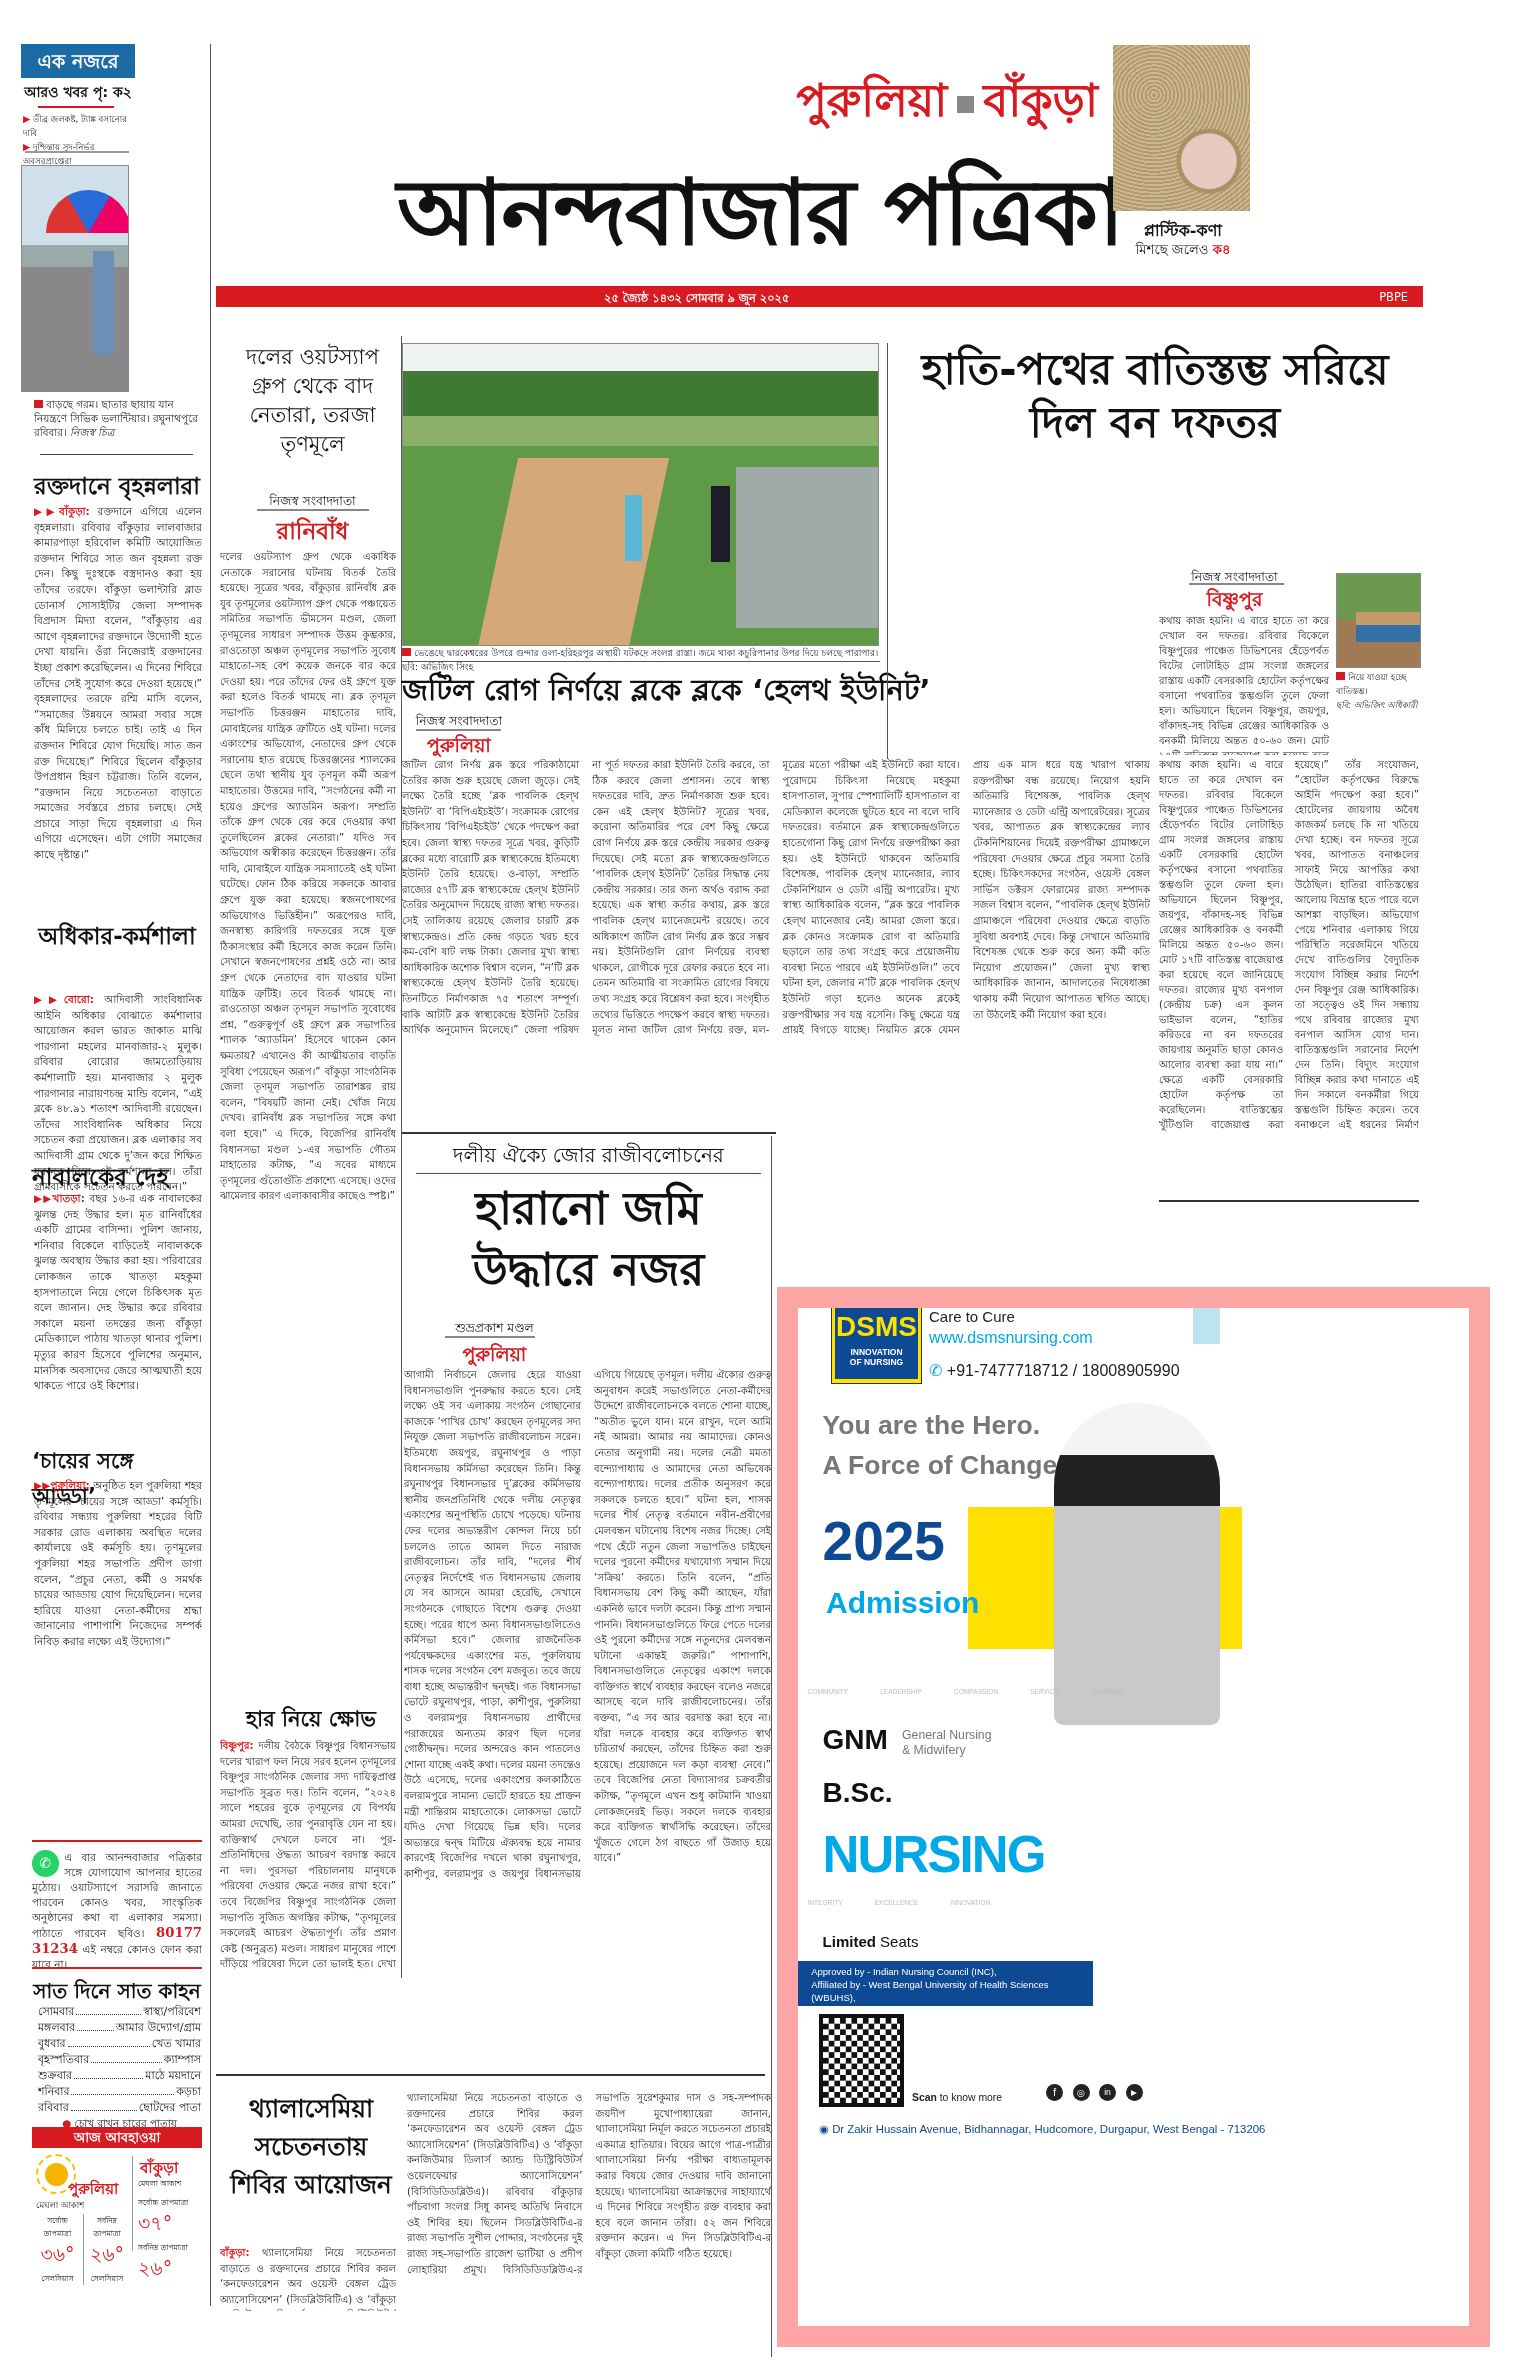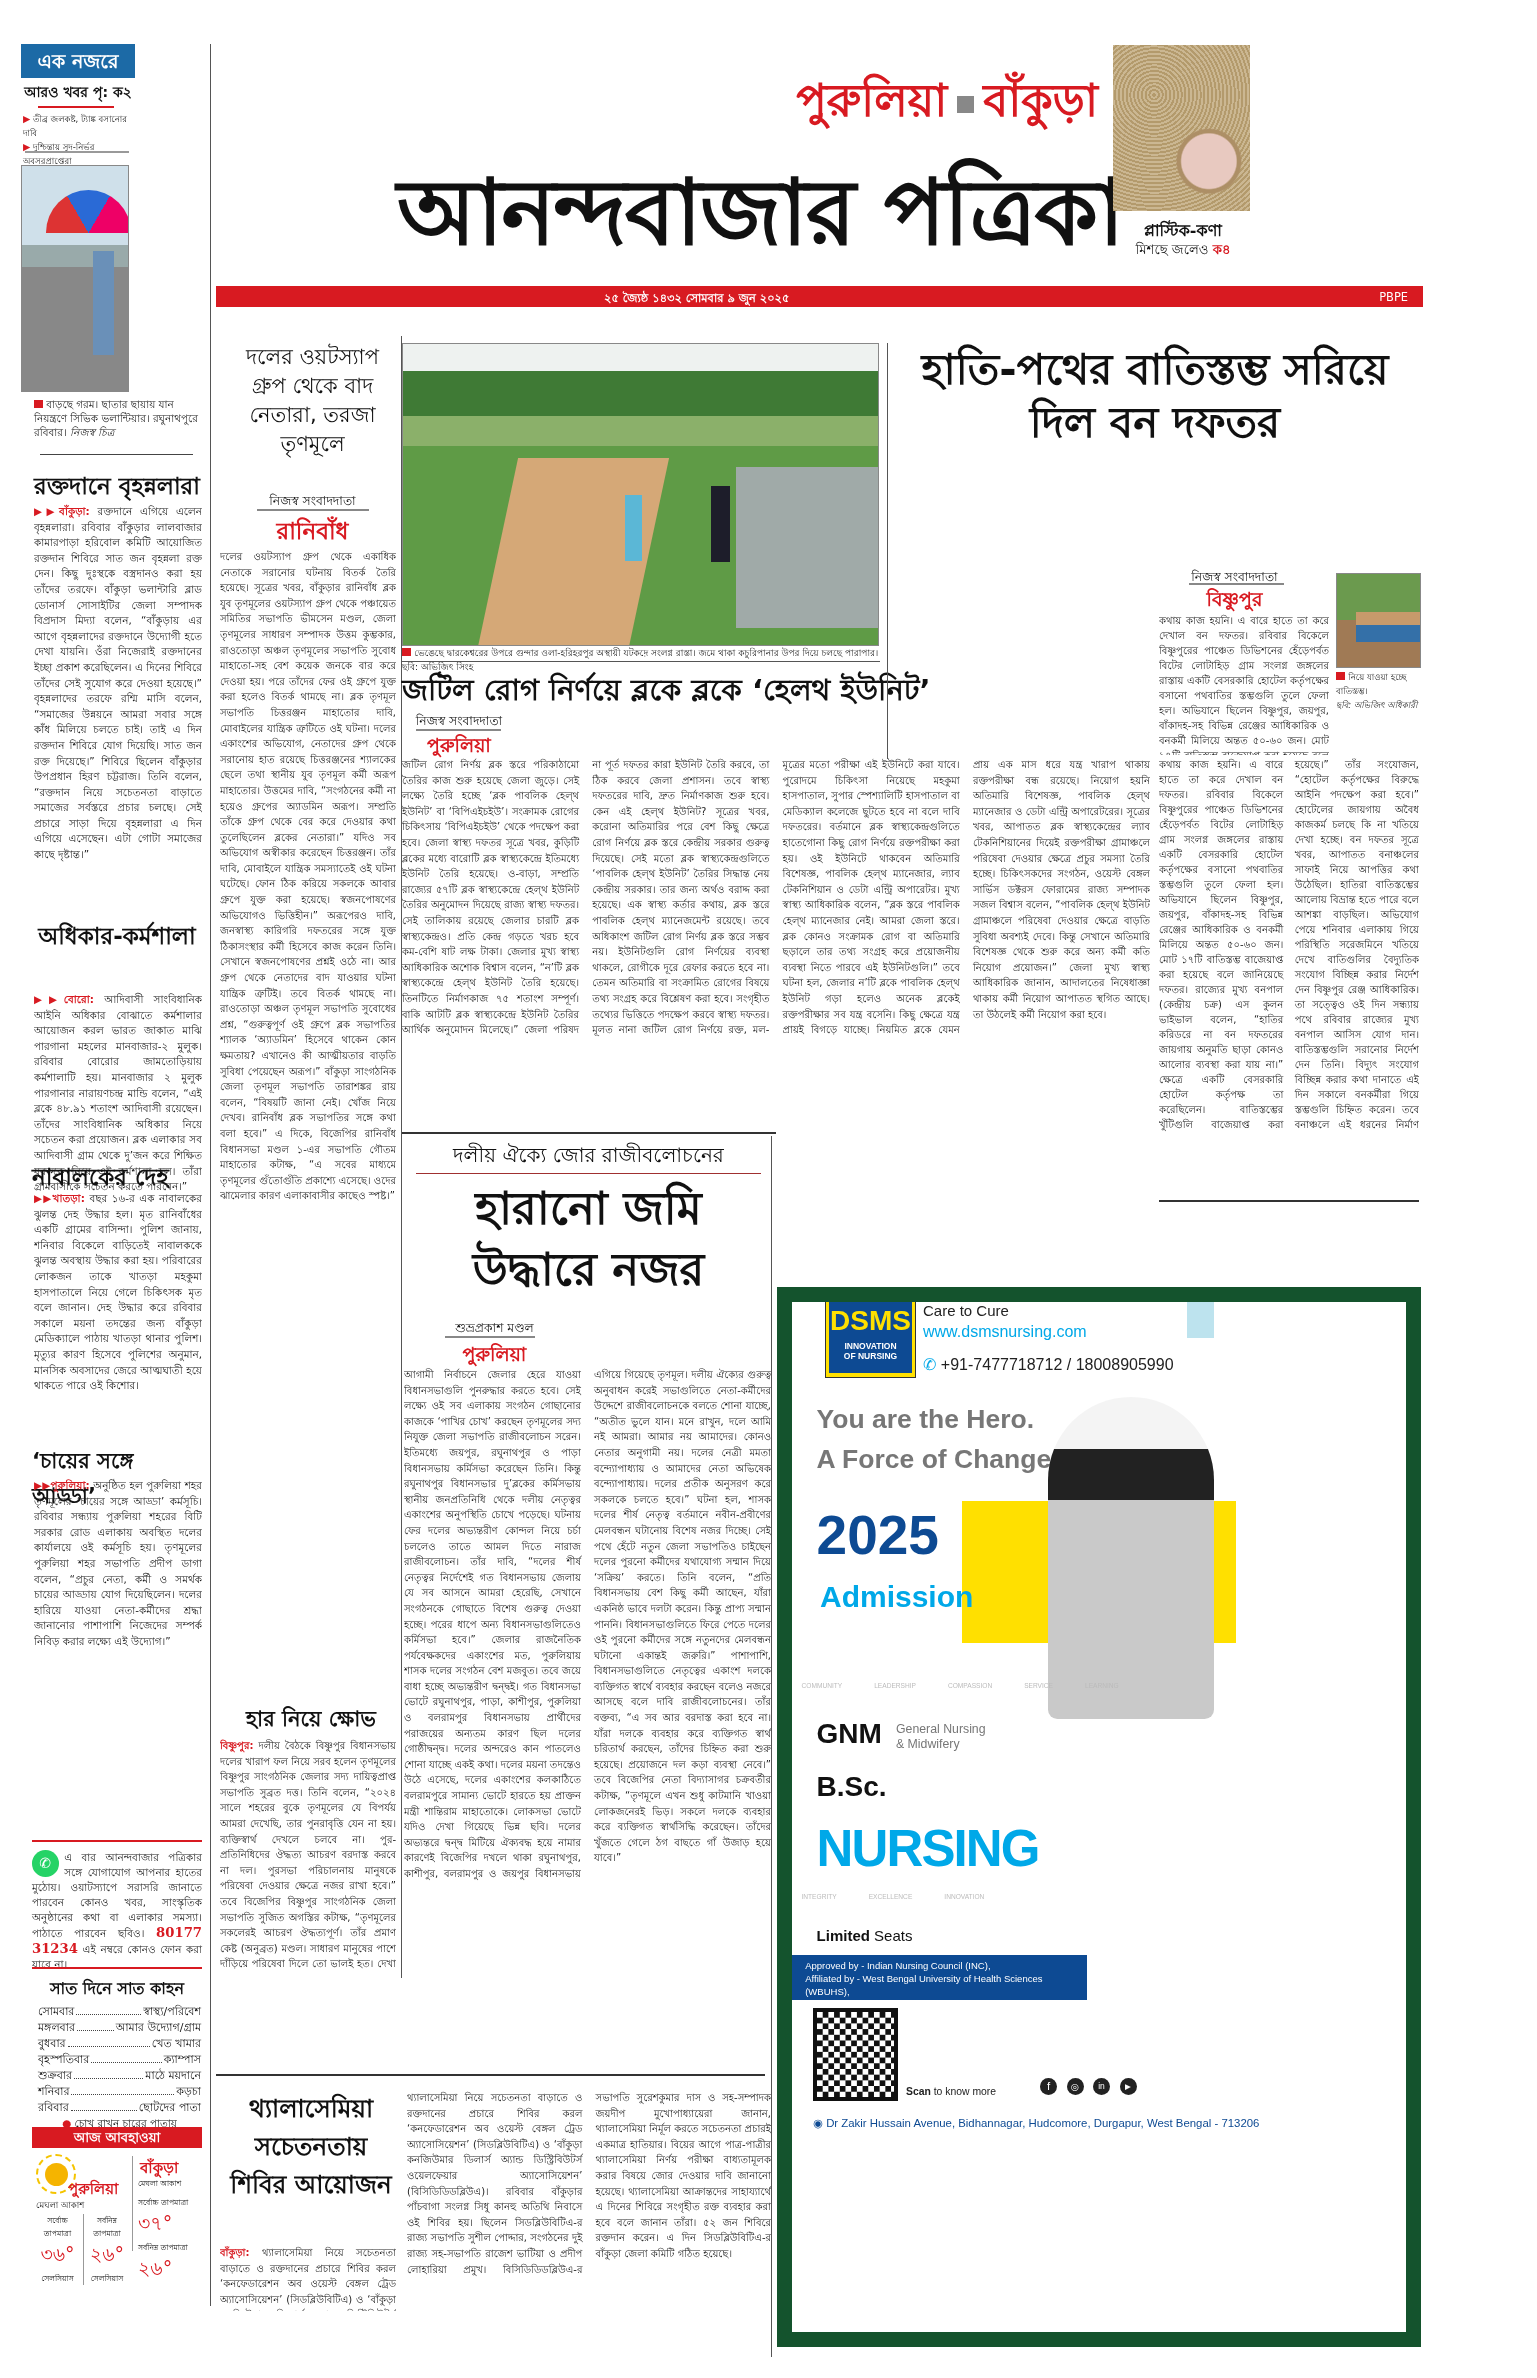--- a/index.html
+++ b/index.html
@@ -21,21 +21,21 @@
 #region .gsq{display:inline-block;width:17px;height:17px;background:#888;margin:0 9.5px;vertical-align:middle}
 #mast{left:397px;top:142px;width:757px;text-align:left;font-size:91px;font-weight:bold;font-family:"DejaVu Serif",serif;letter-spacing:-1.9px}
 #redbar{left:216px;top:286px;width:1207px;height:21px;background:#d81a21;color:#fff;font-size:11.4px;font-family:"DejaVu Sans",sans-serif}
 
 #ek{left:21px;top:44px;width:114px;height:34px;background:#1c6aa6;color:#fff;font-size:19px;font-weight:bold;text-align:center;line-height:34px;font-family:"DejaVu Sans",sans-serif}
 .leftcol{left:34px;width:168px}
 .dl{color:#d81a21;font-weight:bold}
 .weekrow{display:flex;justify-content:flex-start;font-size:11px;line-height:16px;font-family:"DejaVu Sans",sans-serif}
 .weekrow .dots{flex:1;border-bottom:0.9px dotted #444;margin:0 1.9px 4.7px}
 
-#ad{left:777px;top:1287px;width:644px;height:1060px;background:#14532d;padding:15px}
+#ad{left:777px;top:1287px;width:713px;height:1060px;background:#fca5a5;padding:21px}
 #adin{width:100%;height:100%;background:#fff;position:relative;overflow:hidden}
 </style>
 </head>
 <body>
 
 <div class="abs" id="region">
   <span>পুরুলিয়া</span><span class="gsq"></span><span>বাঁকুড়া</span>
 </div>
 <div class="abs" id="mast">আনন্দবাজার পত্রিকা</div>
 <div class="abs" id="redbar">
@@ -73,21 +73,21 @@
 
 <div class="abs hdl" style="left:32px;top:1445px;width:170px;font-size:21px;text-align:left">‘চায়ের সঙ্গে আড্ডা’</div>
 <div class="abs body-text leftcol" style="top:1478px;height:341px;overflow:hidden;font-size:10.4px;line-height:15.6px"><span class="dl">▶▶<span>পুরুলিয়া:</span></span> <span>অনুষ্ঠিত হল পুরুলিয়া শহর তৃণমূলের ‘চায়ের সঙ্গে আড্ডা’ কর্মসূচি। রবিবার সন্ধ্যায় পুরুলিয়া শহরের বিটি সরকার রোড এলাকায় অবস্থিত দলের কার্যালয়ে ওই কর্মসূচি হয়। তৃণমূলের পুরুলিয়া শহর সভাপতি প্রদীপ ডাগা বলেন, “প্রচুর নেতা, কর্মী ও সমর্থক চায়ের আড্ডায় যোগ দিয়েছিলেন। দলের হারিয়ে যাওয়া নেতা-কর্মীদের শ্রদ্ধা জানানোর পাশাপাশি নিজেদের সম্পর্ক নিবিড় করার লক্ষ্যে এই উদ্যোগ।”</span></div>
 
 <div class="abs" style="left:32px;top:1840px;width:170px;height:1.9px;background:#d81a21"></div>
 <div class="abs body-text" style="left:32px;top:1850px;width:170px;font-size:10.4px;line-height:15px">
   <span style="float:left;width:26.5px;height:26.5px;border-radius:50%;background:#25d366;color:#fff;text-align:center;line-height:26.5px;font-size:14px;margin-right:5.7px">✆</span>
   <span>এ বার আনন্দবাজার পত্রিকার সঙ্গে যোগাযোগ আপনার হাতের মুঠোয়। ওয়াটস্যাপে সরাসরি জানাতে পারবেন কোনও খবর, সাংস্কৃতিক অনুষ্ঠানের কথা বা এলাকার সমস্যা। পাঠাতে পারবেন ছবিও।</span> <b class="red" style="font-size:13.2px;font-family:'DejaVu Serif',serif">80177 31234</b> <span>এই নম্বরে কোনও ফোন করা যাবে না।</span>
 </div>
 <div class="abs" style="left:32px;top:1967px;width:170px;height:1.9px;background:#d81a21"></div>
-<div class="abs hdl red" style="left:32px;top:1976px;width:170px;font-size:16px">সাত দিনে সাত কাহন</div>
+<div class="abs hdl red" style="left:32px;top:1976px;width:170px;font-size:20px">সাত দিনে সাত কাহন</div>
 <div class="abs" style="left:38px;top:2004px;width:163px">
   <div class="weekrow">
       <span>সোমবার</span>
       <span class="dots"></span>
       <span>স্বাস্থ্য/পরিবেশ</span>
     </div>
   <div class="weekrow">
       <span>মঙ্গলবার</span>
       <span class="dots"></span>
       <span>আমার উদ্যোগ/গ্রাম</span>

